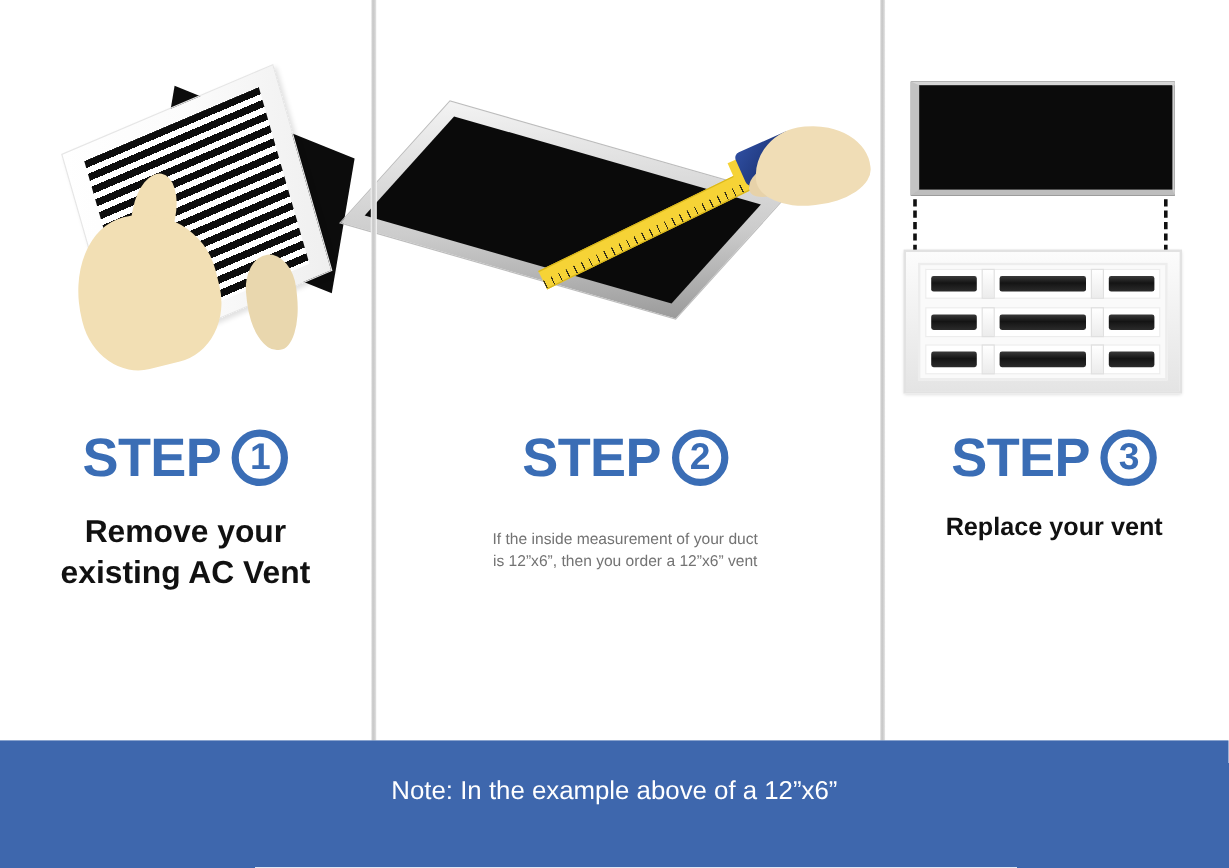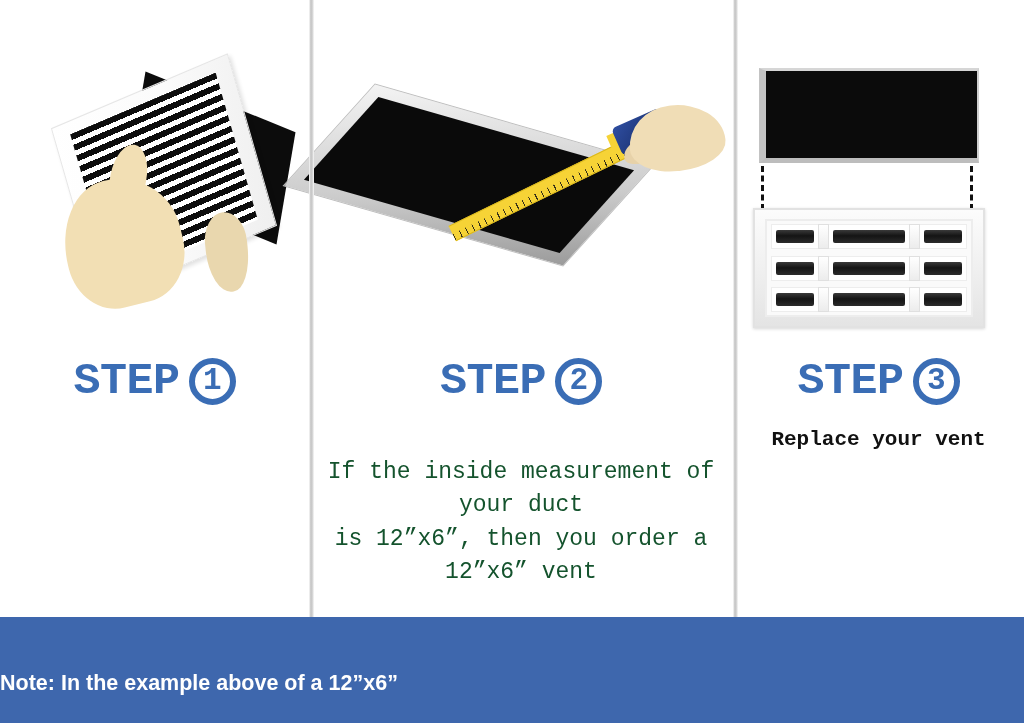--- a/index.html
+++ b/index.html
@@ -30,21 +30,20 @@
   #divider-1 { left: 309px; }
   #divider-2 { left: 733px; }
 
   
   .columns {
     position: absolute;
     left: 0; top: 0;
     width: 1024px;
     height: 617px;
     display: flex;
-    font-family: Liberation Mono, monospace;
   }
   .column {
     position: relative;
     box-sizing: border-box;
   }
   #col-1 { width: 309px; }
   #col-2 { width: 424px; }
   #col-3 { width: 291px; }
 
   .illus-zone {
@@ -100,44 +99,43 @@
     font-size: 26.5px;
     line-height: 1.28;
     margin-top: 20px;
     padding: 0 10px;
     white-space: pre-line;
   }
   #col-3 .headline { font-size: 21px; }
 
   
   .subnote {
-    color: #14532d;
-    font-size: 23px;
+    color: #737373;
+    font-size: 13px;
     line-height: 1.45;
-    margin-top: 49px;
+    margin-top: 33px;
     padding: 0 8px;
     white-space: pre-line;
   }
 
   
   #banner {
     position: absolute;
     left: 0;
     top: 617px;
     width: 1024px;
     height: 106px;
     background: #3e67ad;
     color: #ffffff;
     display: flex;
-    flex-direction: row;
+    flex-direction: column;
     align-items: center;
     justify-content: flex-start;
     padding-top: 27px;
     box-sizing: border-box;
-    font-weight: bold;
   }
   #banner .bline {
     font-size: 21.5px;
     line-height: 1.42;
     text-align: center;
     white-space: pre;
   }
 
   
   #illus-1 {
@@ -362,20 +360,22 @@
         </div>
       </div>
 
       <div class="text-zone">
         <div class="step-line">
           <span class="step-word">STEP</span>
           <span class="step-circle">
             <span>1</span>
           </span>
         </div>
+        <div class="headline">Remove your
+existing AC Vent</div>
       </div>
     </div>
 
     <div class="column" id="col-2">
 
       <div class="illus-zone">
         <div id="illus-2">
           <div class="duct-frame">
             <div class="duct-hole"></div>
           </div>

